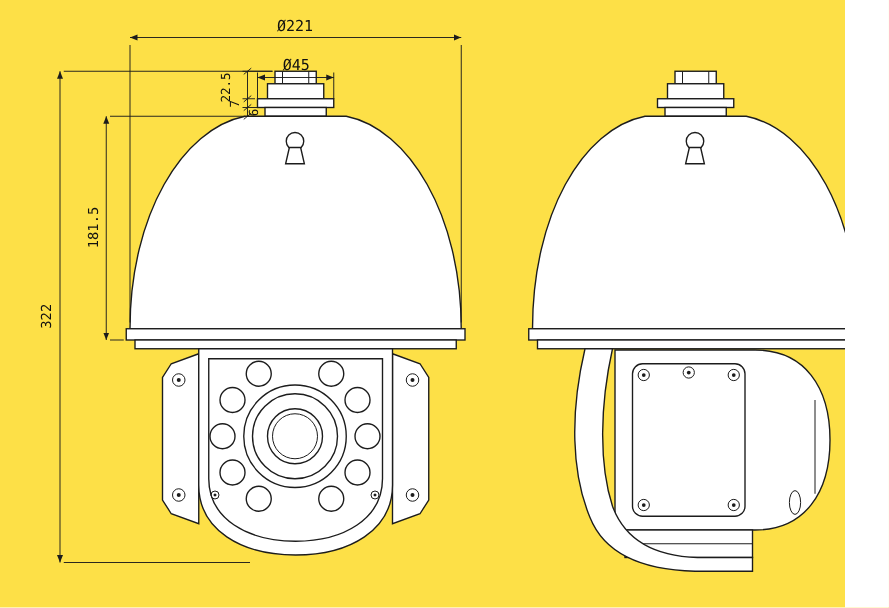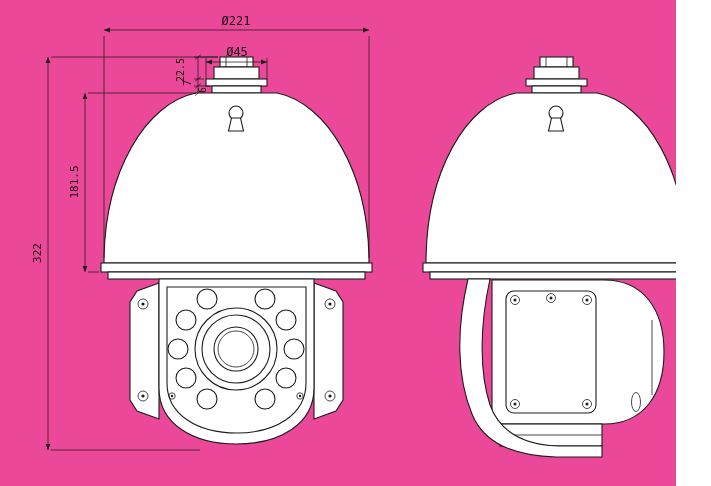--- a/index.html
+++ b/index.html
@@ -5,21 +5,21 @@
   html, body {
     margin: 0;
     padding: 0;
     background: #ffffff;
     font-family: "DejaVu Sans", sans-serif;
   }
   .stage {
     position: relative;
     width: 676px;
     height: 486px;
-    background: #ec4899;
+    background: #fde047;
     overflow: hidden;
   }
   svg { display: block; }
   .ln  { fill: none;    stroke: #1c1c1c; stroke-width: 1.1; }
   .fw  { fill: #ffffff; stroke: #1c1c1c; stroke-width: 1.1; }
   .thin{ fill: none;    stroke: #1c1c1c; stroke-width: 0.8; }
   .dot { fill: #1c1c1c; stroke: none; }
   .dim { fill: none;    stroke: #1c1c1c; stroke-width: 0.75; }
   .dimtext {
     font-family: "DejaVu Sans Mono", monospace;

